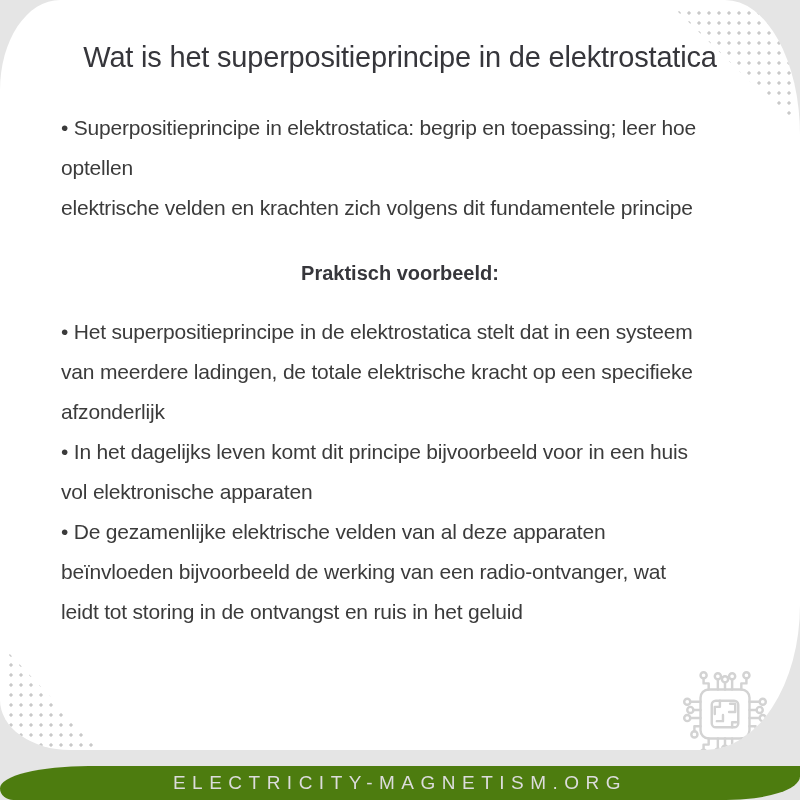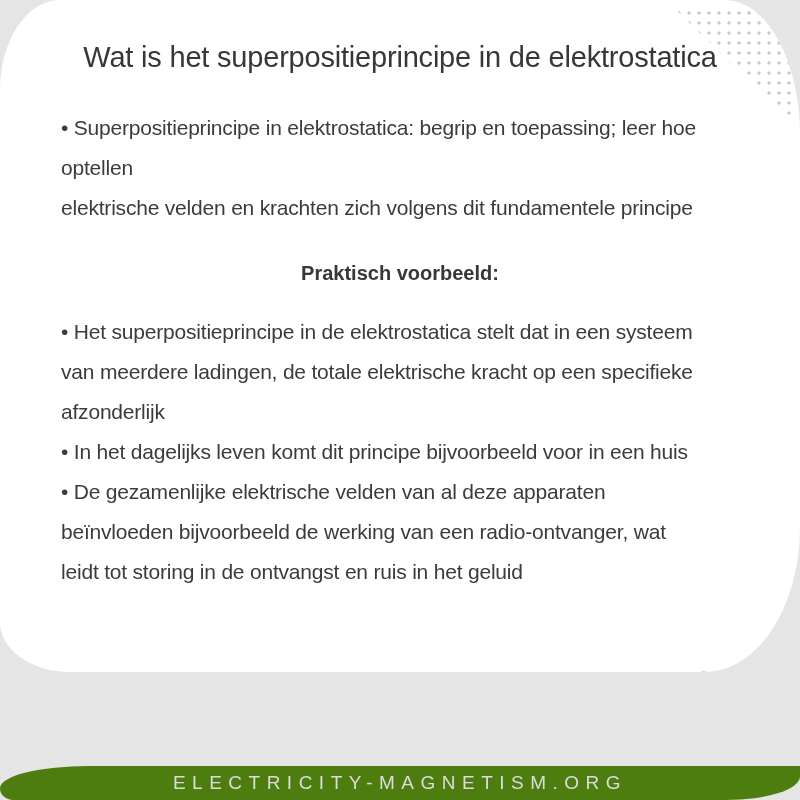--- a/index.html
+++ b/index.html
@@ -17,21 +17,21 @@
     background:#4d7c0f;
     border-radius:120px 0 100px 18px / 30px 0 32px 16px;
     display:flex; align-items:center; justify-content:center;
   }
   .footer-text {
     color:#dcdcdc; font-size:19px; letter-spacing:6.5px; font-weight:400;
   }
 
   
   .card {
-    position:absolute; top:0; left:0; width:800px; height:672px;
+    position:absolute; top:0; left:0; width:800px; height:750px;
     background:#ffffff;
     border-radius:60px 75px 95px 70px / 90px 135px 145px 50px;
     overflow:hidden;
   }
 
   
   .dots {
     position:absolute;
     background-image:radial-gradient(circle, #c9c9c9 1.5px, rgba(0,0,0,0) 1.7px);
     background-size:10px 10px;
@@ -138,20 +138,21 @@
         <div class="line">elektrische velden en krachten zich volgens dit fundamentele principe</div>
       </div>
 
       <h2 class="section-heading">Praktisch voorbeeld:</h2>
 
       <div class="example">
         <div class="line">• Het superpositieprincipe in de elektrostatica stelt dat in een systeem</div>
         <div class="line">van meerdere ladingen, de totale elektrische kracht op een specifieke</div>
         <div class="line">afzonderlijk</div>
         <div class="line">• In het dagelijks leven komt dit principe bijvoorbeeld voor in een huis</div>
+        <div class="line">vol elektronische apparaten</div>
         <div class="line">• De gezamenlijke elektrische velden van al deze apparaten</div>
         <div class="line">beïnvloeden bijvoorbeeld de werking van een radio-ontvanger, wat</div>
         <div class="line">leidt tot storing in de ontvangst en ruis in het geluid</div>
       </div>
     </div>
 
   </div>
 </div>
 
 </body></html>

